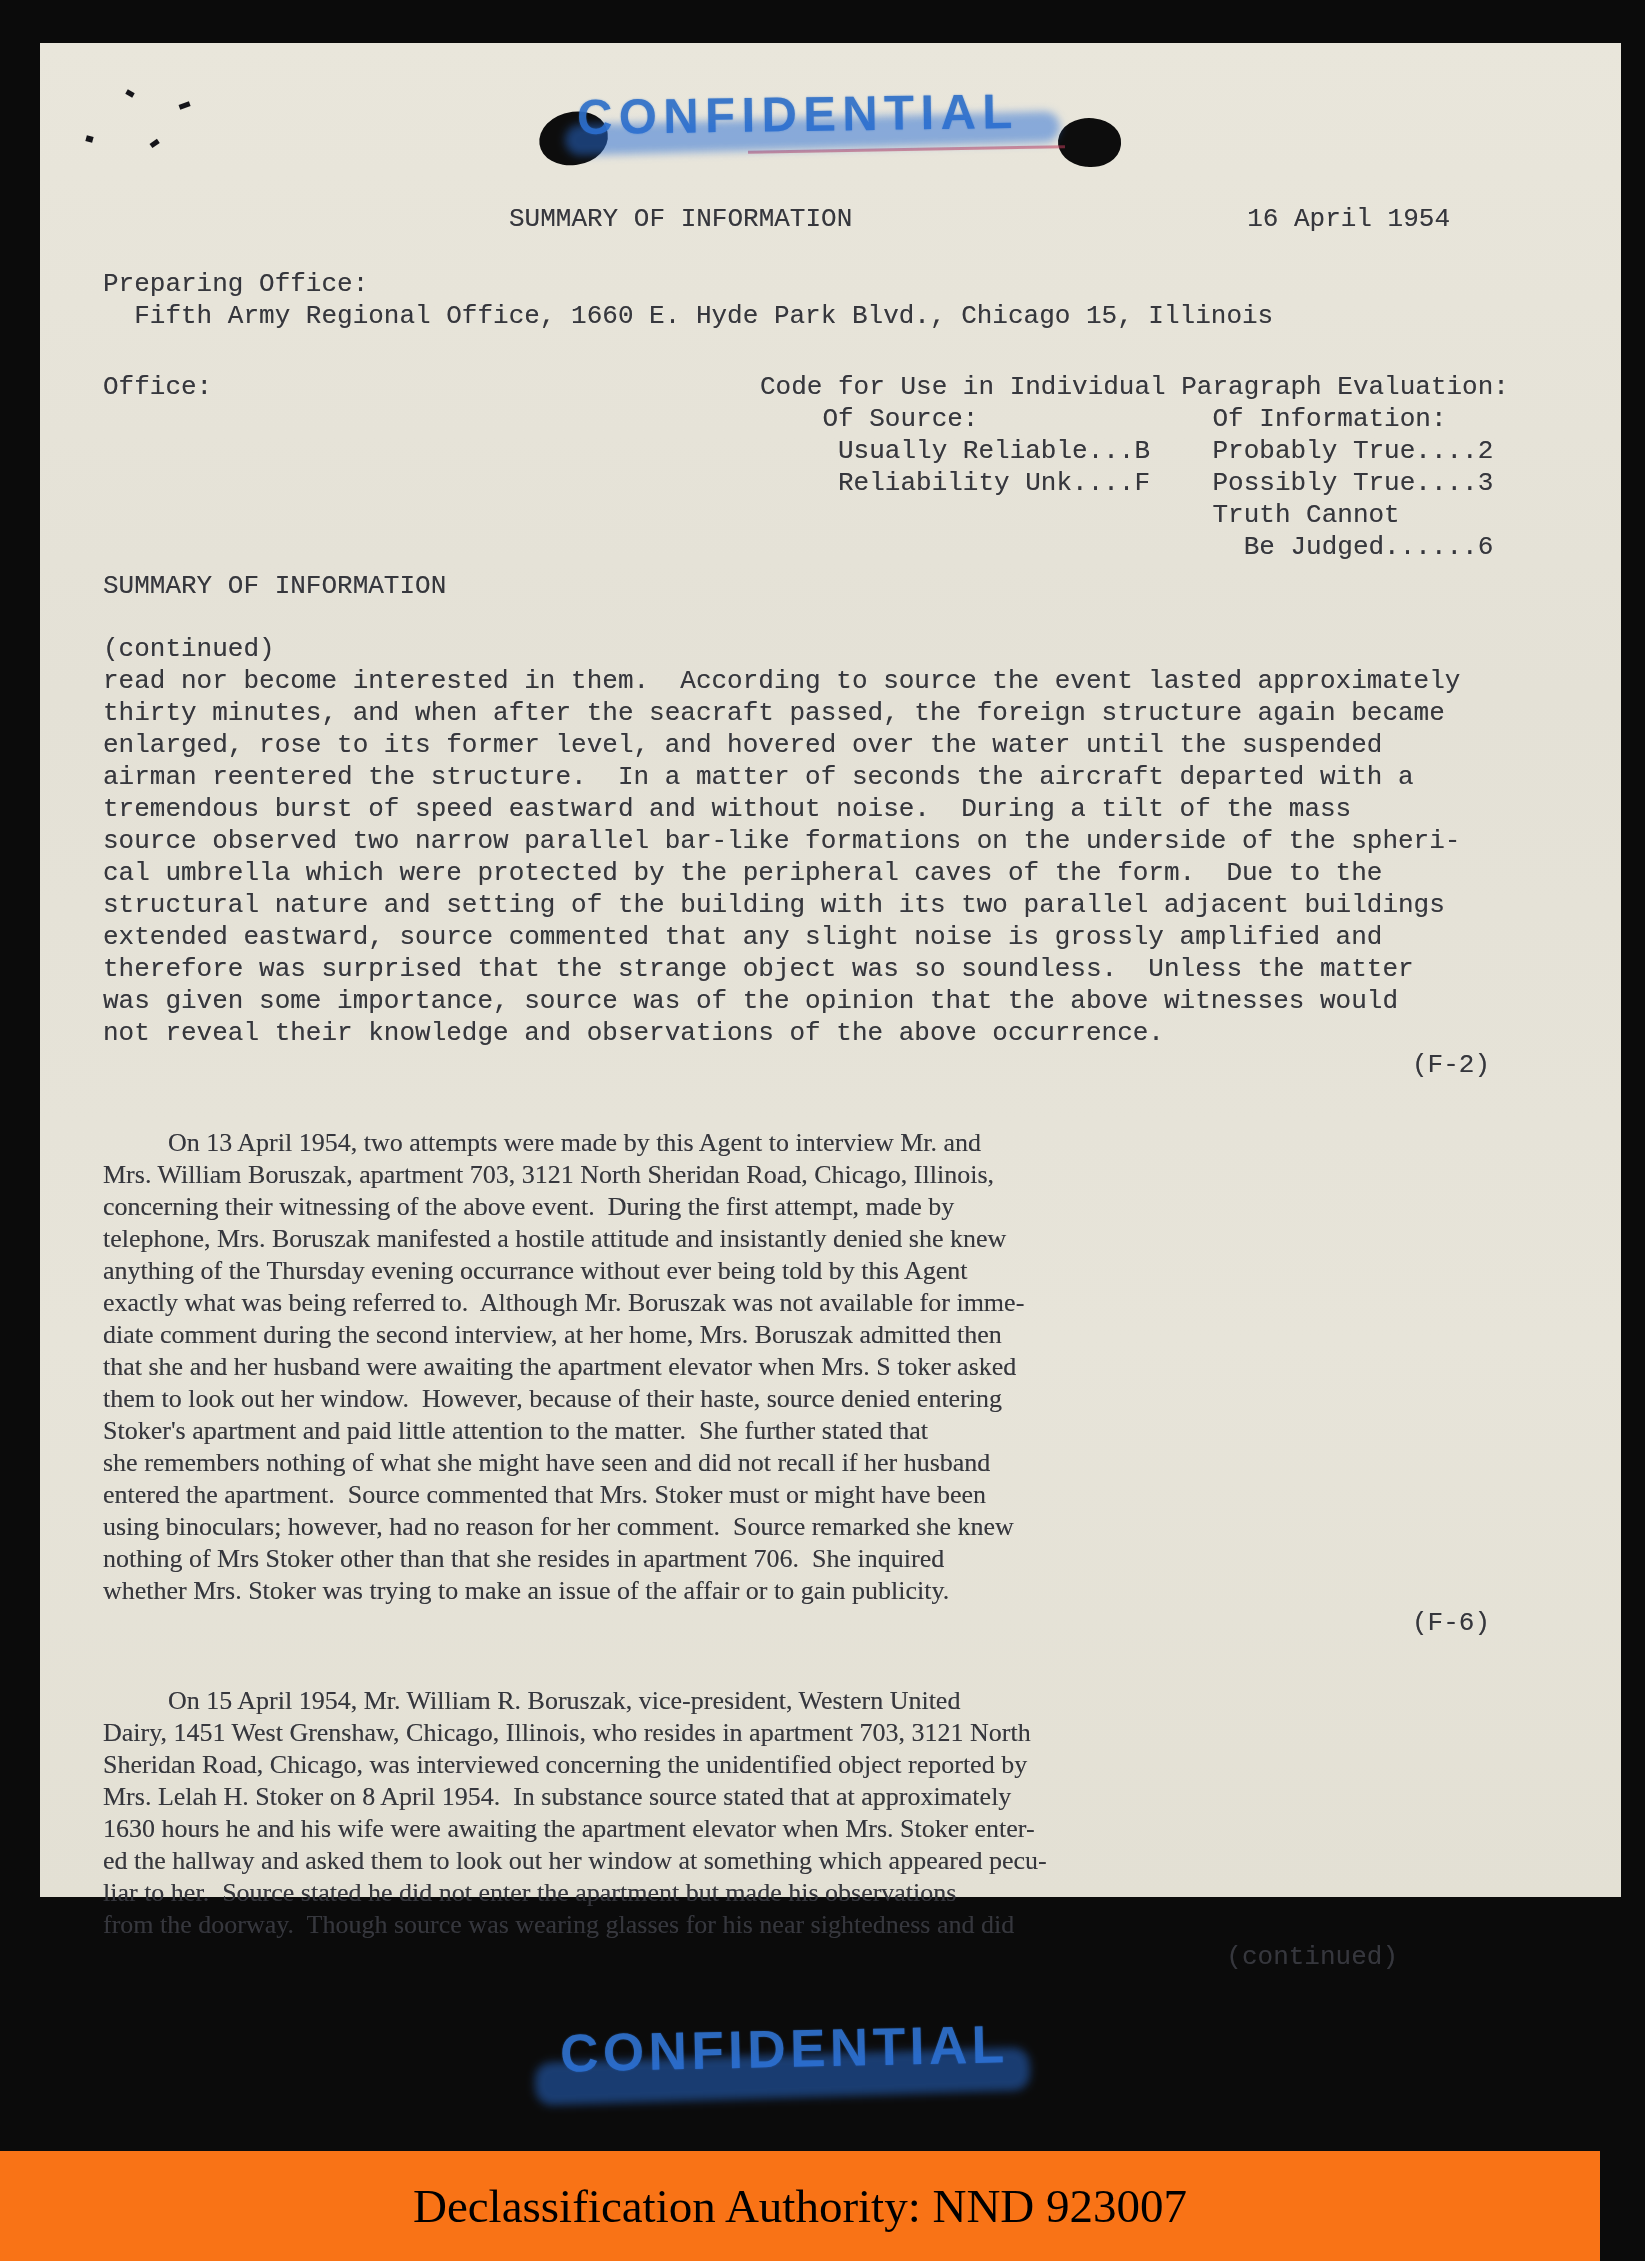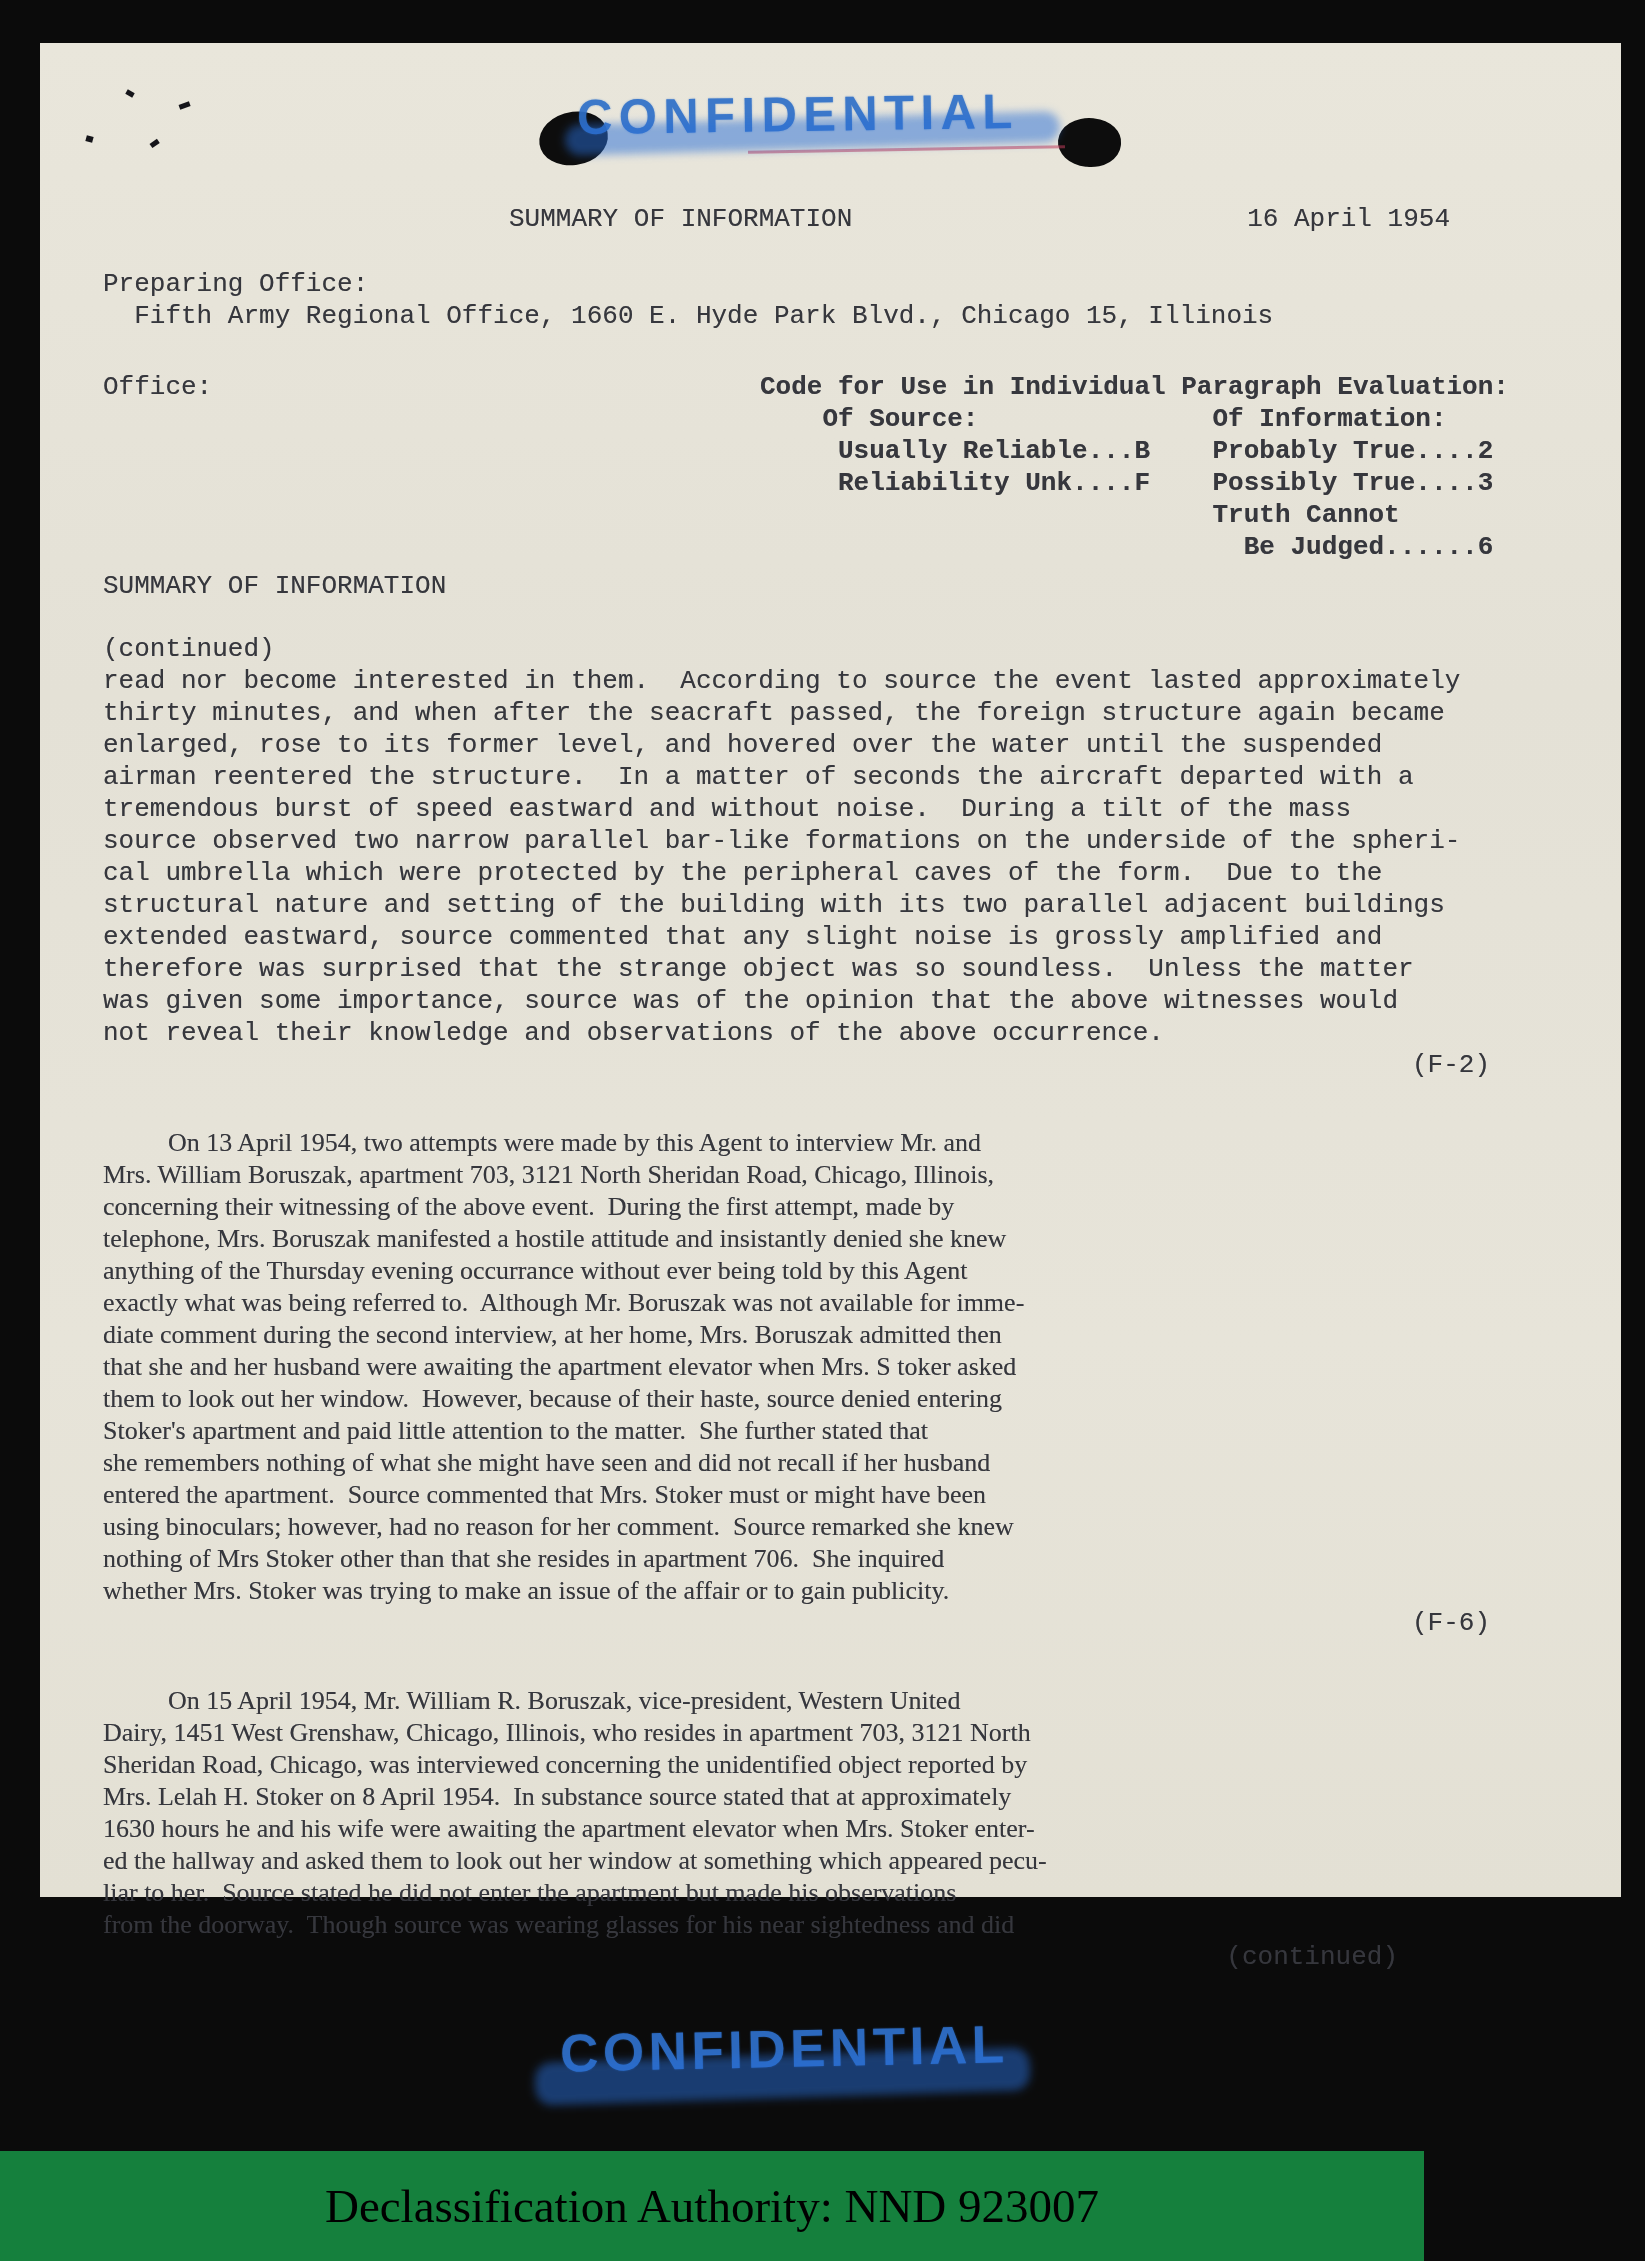--- a/index.html
+++ b/index.html
@@ -76,36 +76,36 @@
   }
 
   
   .header-row { display: flex; margin-top: 160px; }
   .doc-title { margin-left: 406px; }
   .doc-date { margin-left: auto; margin-right: 97px; }
 
   .preparing-label { margin-top: 33px; }
 
   .subject-row { margin-top: 39px; position: relative; min-height: 192px; }
-  .eval-code { position: absolute; left: 657px; top: 0; font-weight: bold; }
+  .eval-code { position: absolute; left: 657px; top: 0; }
 
   .section-title { margin-top: 7px; }
   .continued-open { margin-top: 31px; }
 
   .para { margin-top: 0; }
   .para + .para, .para-gap { margin-top: 46px; font-family: Liberation Serif, serif; }
   .eval-right { text-align: right; padding-right: 57px; }
   .eval-right.pr-300 { padding-right: 149px; }
 
   
   .footer {
     position: absolute;
     left: 0; bottom: 0;
-    width: 1424px; height: 110px;
-    background: #15803d;
+    width: 1600px; height: 110px;
+    background: #f97316;
     display: flex;
     align-items: center;
     justify-content: center;
     font-family: "Liberation Serif", "DejaVu Serif", serif;
     font-size: 47px;
     color: #000;
     z-index: 5;
   }
 </style>
 </head>

